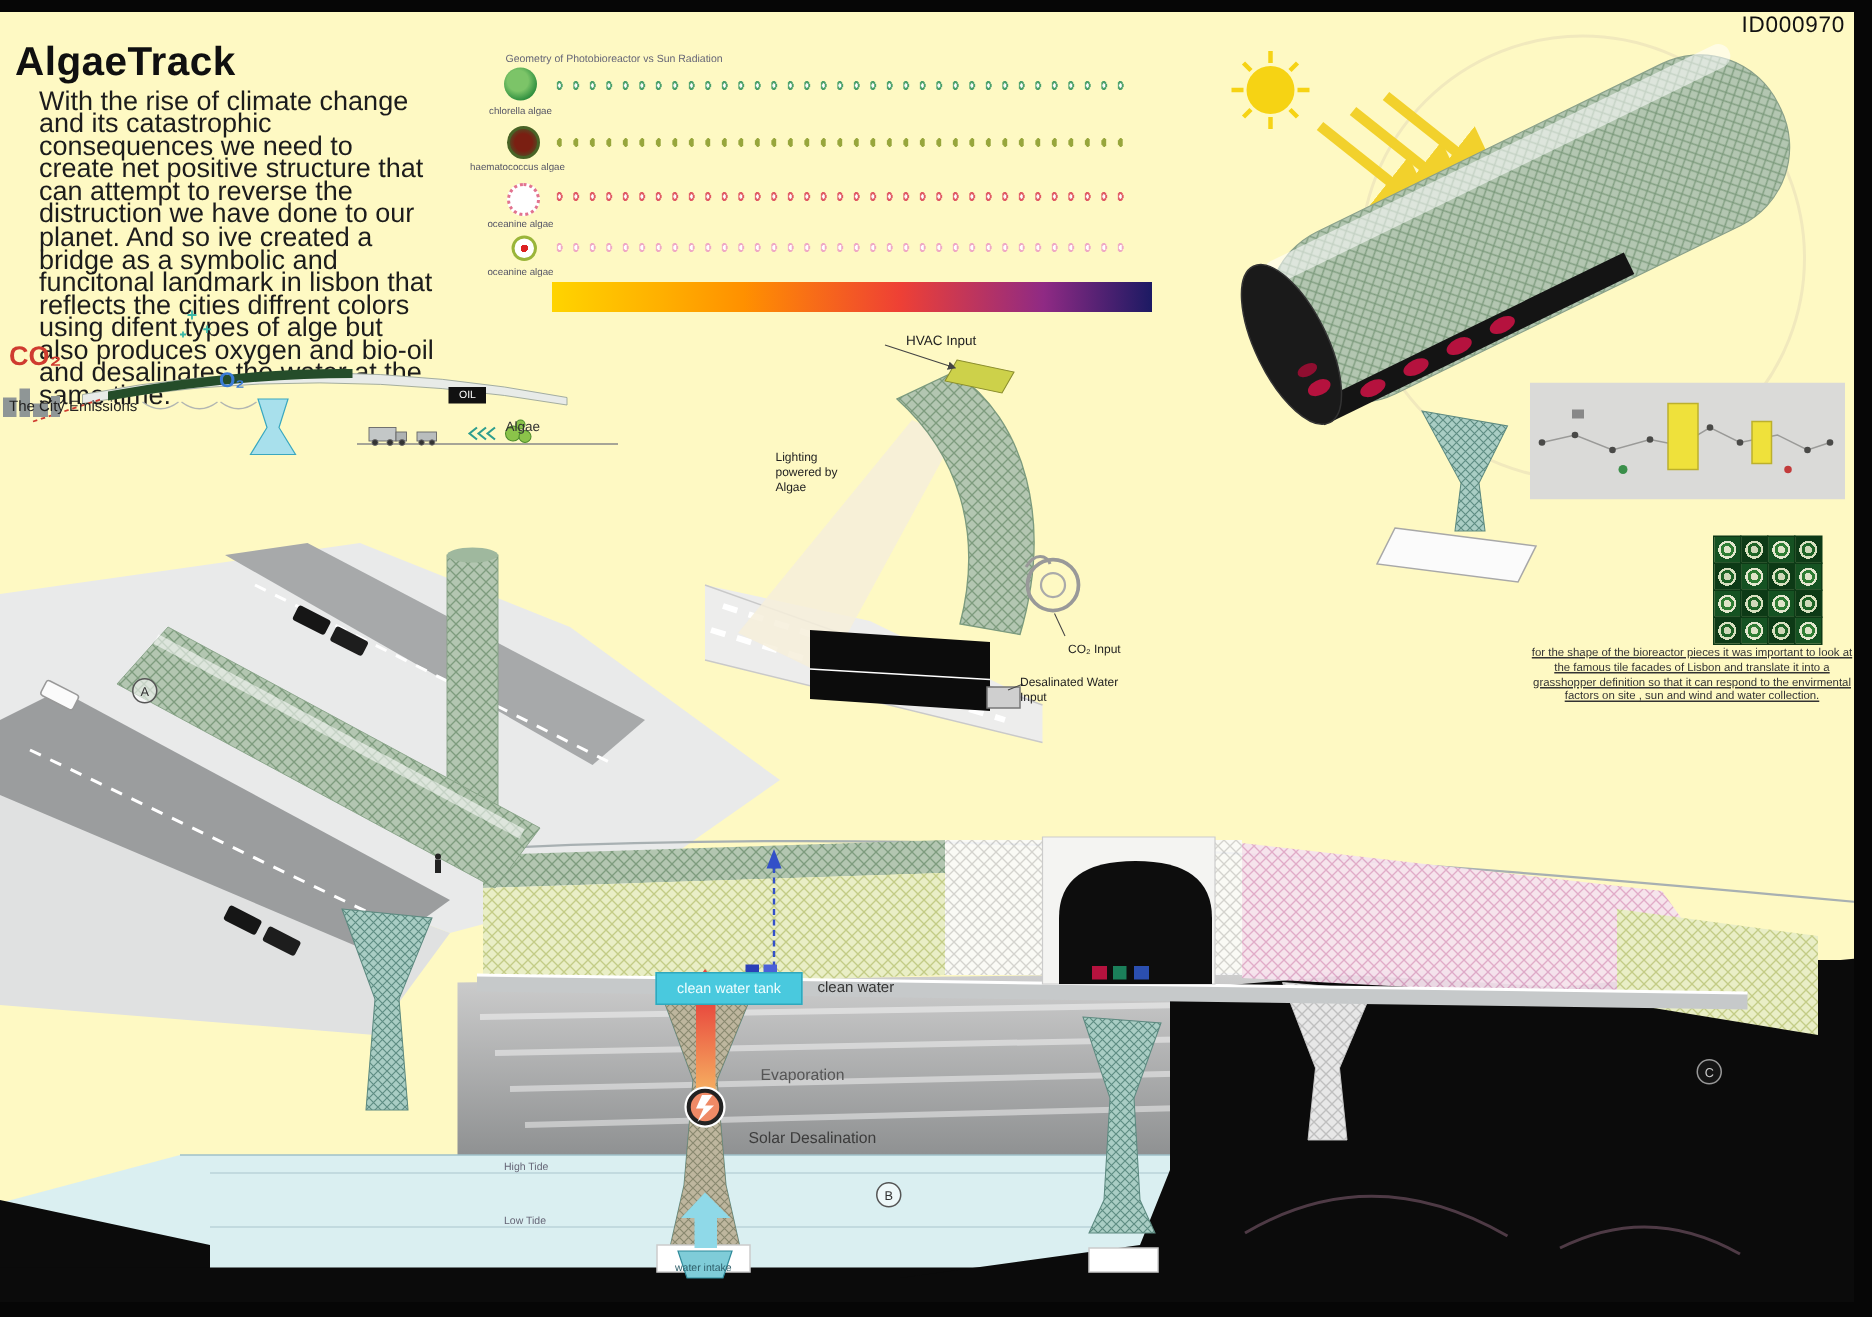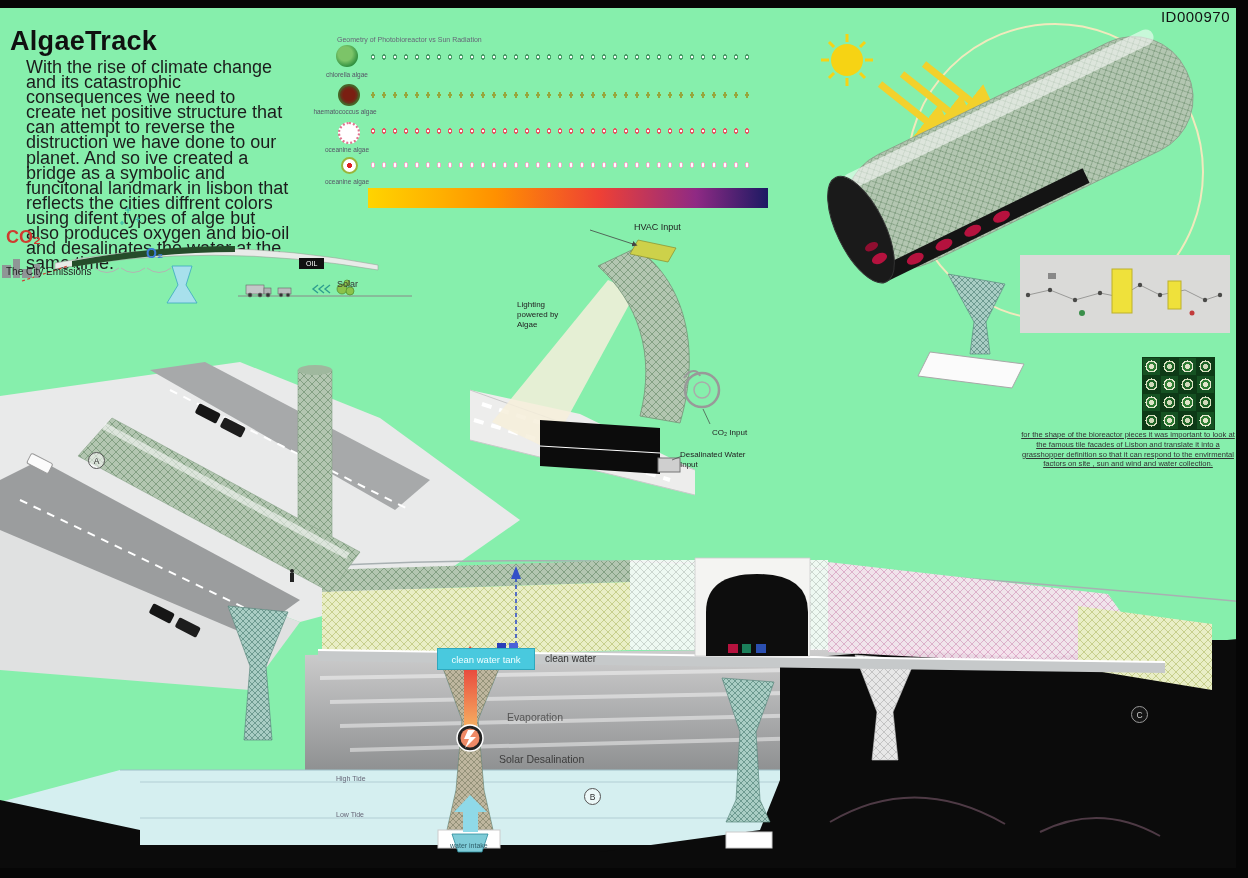--- a/index.html
+++ b/index.html
@@ -1,18 +1,18 @@
 <!DOCTYPE html>
 <html><head>
 <meta charset="utf-8">
 <style>
   html,body{margin:0;padding:0;background:#000;}
   body{font-family:"Liberation Sans",sans-serif;}
   #page{position:relative;width:1248px;height:878px;background:#000;overflow:hidden;}
-  #board{position:absolute;left:0;top:0;width:1238px;height:868px;background:#86efac;}
+  #board{position:absolute;left:0;top:0;width:1238px;height:868px;background:#fef9c3;}
   .abs{position:absolute;}
   .frame{position:absolute;background:#060606;z-index:60;}
   
   #board-id{left:1128px;top:8px;width:102px;text-align:right;font-size:15px;color:#111;letter-spacing:.5px;}
   #title{left:10px;top:26px;font-size:27px;font-weight:700;color:#101010;letter-spacing:.3px;}
   #intro{left:26px;top:60px;width:264px;font-size:18px;line-height:15.1px;color:#1c1c1c;}
   
   .o2{left:146px;top:200px;color:#3a7bd5;font-size:14px;font-weight:700;margin-top:45px;}
   .co2{left:6px;top:227px;color:#cf3b2f;font-size:18px;font-weight:700;}
   .emcap{left:6px;top:266px;font-size:10px;color:#222;}
@@ -144,21 +144,21 @@
         <circle cx="342" cy="96" r="5"></circle>
             <circle cx="350" cy="98" r="4"></circle>
             <circle cx="347" cy="90" r="3"></circle>
       </g>
     </svg>
   </div>
   <span class="abs o2">O₂</span>
   <span class="abs co2">CO₂</span>
   <span class="abs emcap">The City Emissions</span>
   <span class="abs oilchip">OIL</span>
-  <span class="abs algae-lab">Solar</span>
+  <span class="abs algae-lab">Algae</span>
 
   <span class="abs leg-title">Geometry of Photobioreactor vs Sun Radiation</span>
   <span class="sw sw1"></span>
   <span class="sw sw2"></span>
   <span class="sw sw3"></span>
   <span class="sw sw4"></span>
   <span class="sw-lab" style="left:315px;top:71px;">chlorella algae</span>
   <span class="sw-lab" style="left:313px;top:108px;">haematococcus algae</span>
   <span class="sw-lab" style="left:315px;top:146px;">oceanine algae</span>
   <span class="sw-lab" style="left:315px;top:178px;">oceanine algae</span>
@@ -274,21 +274,21 @@
 
       <circle cx="262" cy="172" r="17" fill="none" stroke="#999" stroke-width="2.5"></circle>
       <circle cx="262" cy="172" r="8" fill="none" stroke="#aaa" stroke-width="1.5"></circle>
       <path d="M244,160 C250,150 258,152 260,158" fill="none" stroke="#999" stroke-width="2"></path>
       <line x1="270" y1="206" x2="263" y2="191" stroke="#444" stroke-width="0.7"></line>
 
       <rect x="218" y="240" width="22" height="14" fill="#cfcfcf" stroke="#777"></rect>
       <line x1="242" y1="238" x2="232" y2="242" stroke="#444" stroke-width="0.7"></line>
     </svg>
   </div>
-  <span class="abs lab9" style="left:586px;top:222px;padding-left:48px;">HVAC Input</span>
+  <span class="abs lab9" style="left:556px;top:222px;padding-left:48px;">HVAC Input</span>
   <span class="abs lab8" style="left:517px;top:300px;width:58px;line-height:10px;">Lighting powered by Algae</span>
   <span class="abs lab8" style="left:712px;top:428px;">CO₂ Input</span>
   <span class="abs lab8" style="left:680px;top:450px;width:74px;line-height:10px;">Desalinated Water Input</span>
 
   <div class="abs" style="left:0;top:360px;width:1248px;height:510px;">
     <svg width="1248" height="510">
 
       <polygon points="0,36 240,2 380,58 520,160 420,230 300,262 0,150" fill="#e9eaea"></polygon>
       <polygon points="0,150 300,262 250,330 0,310" fill="#e0e1e1"></polygon>
       <polygon points="150,10 205,2 430,120 395,150" fill="#a7a9aa"></polygon>

